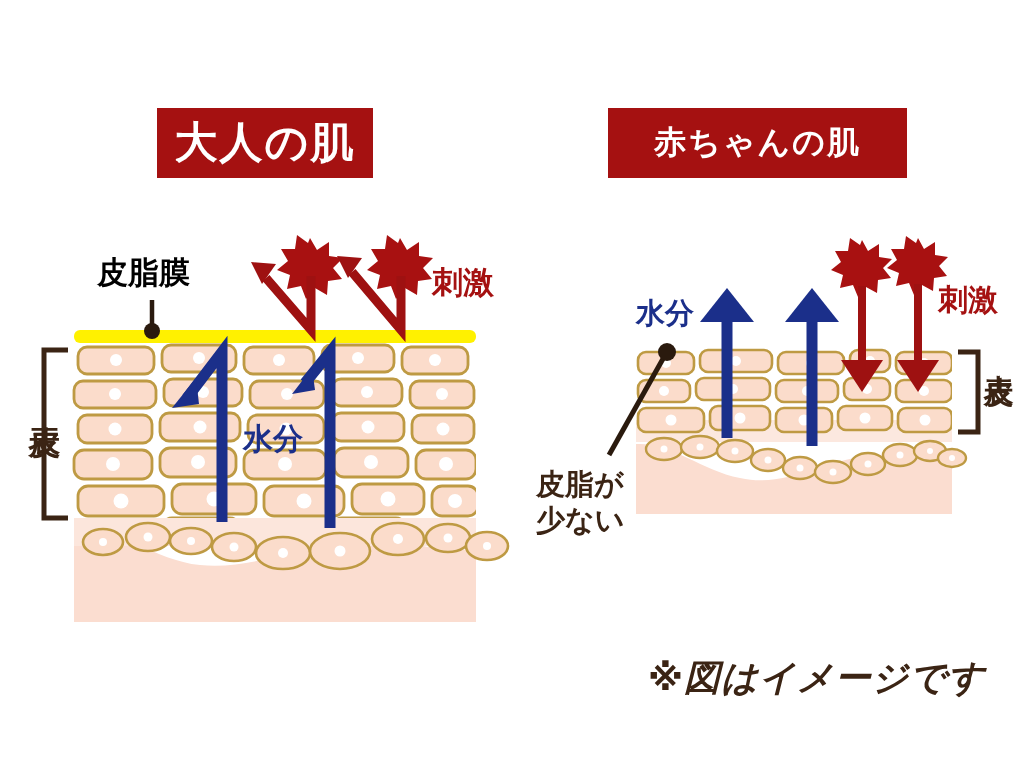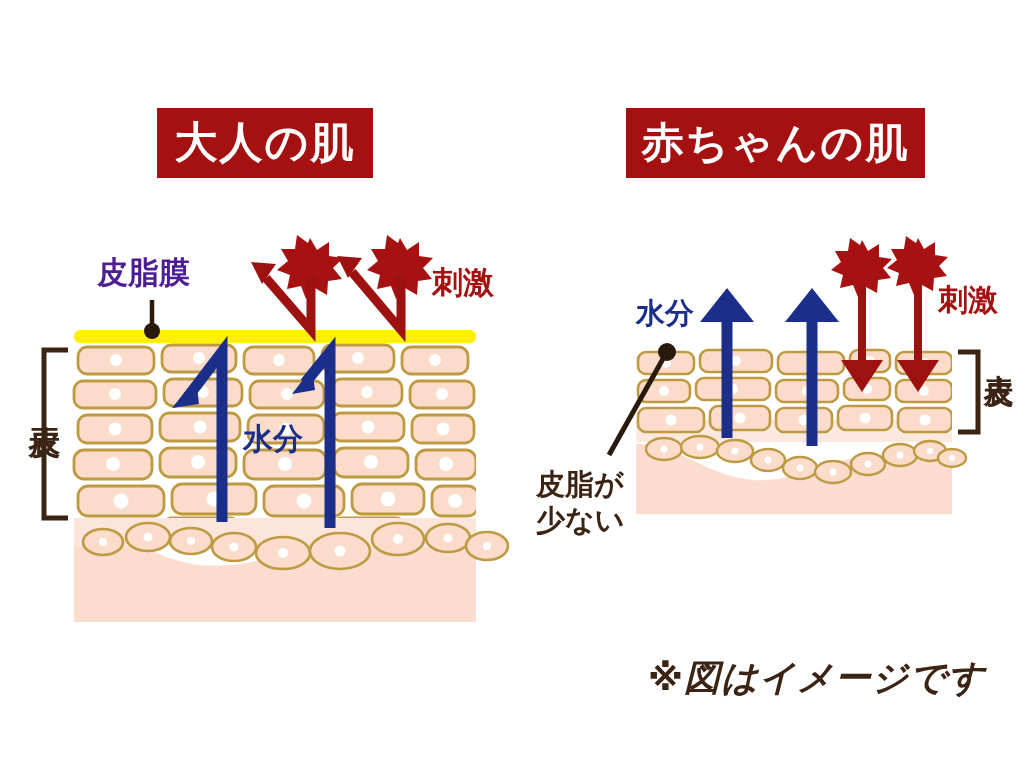--- a/index.html
+++ b/index.html
@@ -35,42 +35,42 @@
     box-sizing: border-box;
   }
   #title-adult {
     left: 157px;
     top: 108px;
     width: 216px;
     height: 70px;
     font-size: 43px;
   }
   #title-baby {
-    left: 626px;
+    left: 608px;
     top: 108px;
     width: 299px;
     height: 70px;
-    font-size: 42px;
+    font-size: 32px;
   }
 
   
   .label {
     position: absolute;
     font-weight: bold;
     white-space: pre;
     line-height: 1.12;
   }
   .lbl-brown { color: #3B2414; }
   .lbl-red   { color: #A51111; }
   .lbl-blue  { color: #1B2F8A; font-family: Liberation Mono, monospace; }
 
   #label-sebum-film {
     left: 97px; top: 255px;
     font-size: 31px;
-    color: #4c1d95;
+    color: #000000;
   }
   #label-stimulus-left {
     left: 432px; top: 265px;
     font-size: 31px;
     color: #A51111;
   }
   #label-moisture-left {
     left: 243px; top: 425px;
     font-size: 30px;
     color: #1B2F8A;

